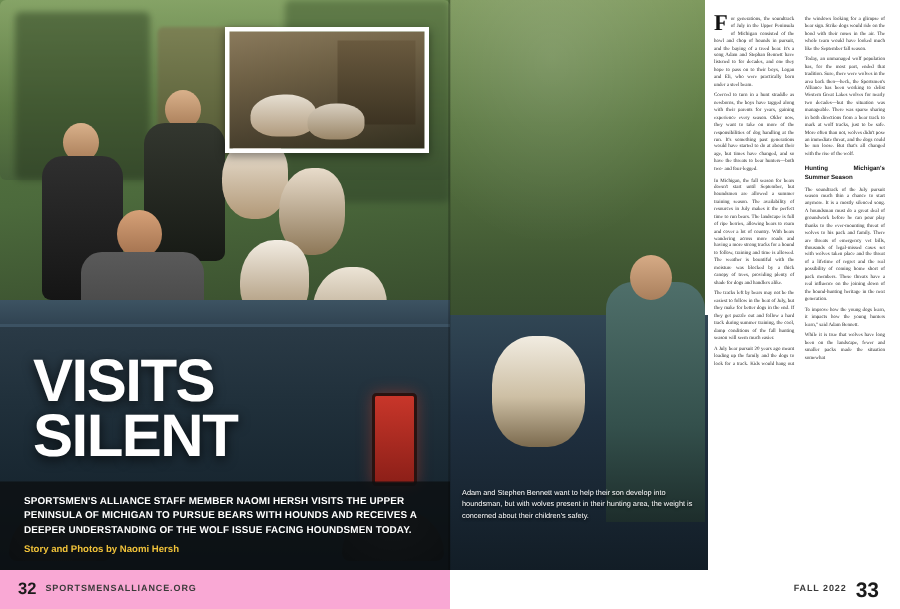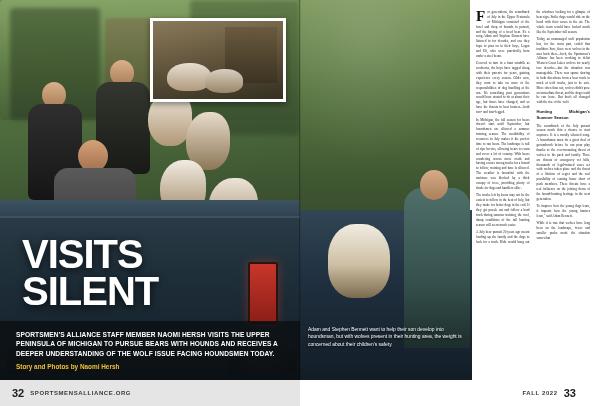--- a/index.html
+++ b/index.html
@@ -95,21 +95,21 @@
   }
   .caption-bar .byline{
     color:#f0c23a;
     font-family:"Liberation Sans", sans-serif;
     font-weight:700;
     font-size:6.4px;
     margin-top:5px;
   }
   .footer-left{
     position:absolute;left:0;bottom:0;width:300px;height:26px;
-    background:#e5e5e5;
+    background:#f9a8d4;
     display:flex;align-items:center;
   }
   .folio{
     font-family:"Liberation Sans", sans-serif;
     font-weight:700;font-size:11px;color:#1b1b1b;
     margin-left:12px;
   }
   .footer-left .site{
     font-family:"Liberation Sans", sans-serif;
     font-weight:700;font-size:6px;letter-spacing:.6px;
@@ -173,21 +173,21 @@
   .footer-right{
     position:absolute;right:0;bottom:0;width:300px;height:26px;
     background:#ffffff;display:flex;align-items:center;justify-content:flex-end;
   }
   .footer-right .issue{
     font-family:"Liberation Sans", sans-serif;
     font-weight:700;font-size:6px;letter-spacing:.6px;color:#3a3a3a;margin-right:6px;
   }
   .folio-r{
     font-family:"Liberation Sans", sans-serif;
-    font-weight:700;font-size:11px;color:#1b1b1b;margin-right:24px;
+    font-weight:700;font-size:14px;color:#1b1b1b;margin-right:14px;
   }
   .gutter{
     position:absolute;left:299px;top:0;width:2px;height:380px;
     background:linear-gradient(90deg,rgba(0,0,0,.35),rgba(0,0,0,0));
     pointer-events:none;
   }
 </style>
 </head>
 <body>
 

